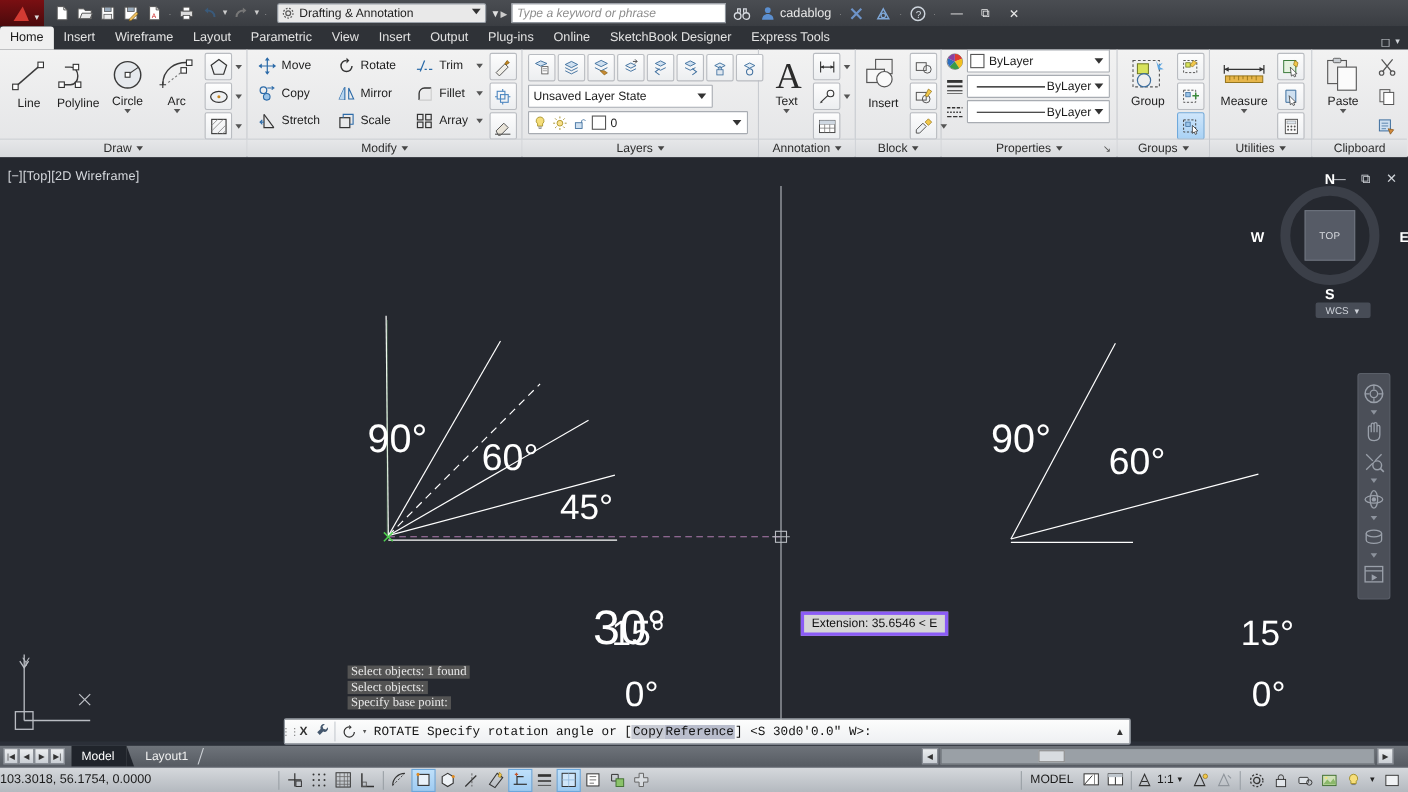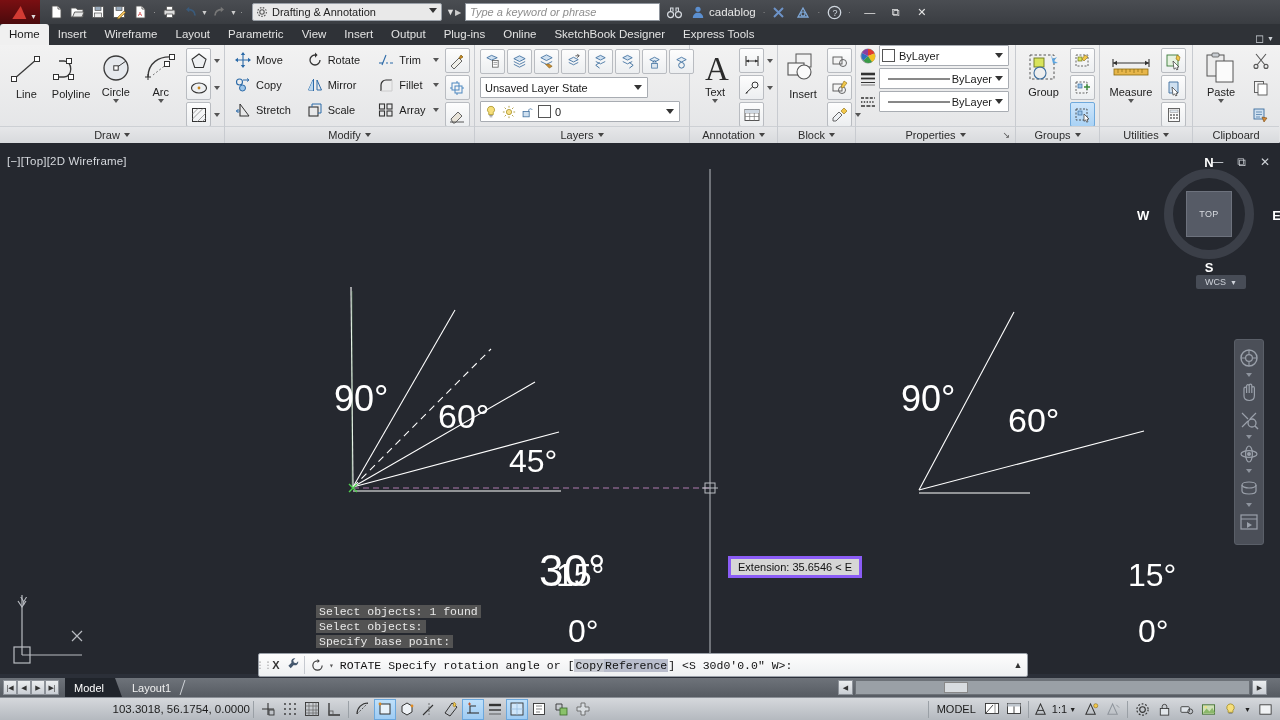--- a/index.html
+++ b/index.html
@@ -140,21 +140,21 @@
   }
   .navitem{ width:26px;height:26px;display:flex;align-items:center;justify-content:center;color:#9aa0aa;}
   .navcaret{ border-left:3px solid transparent;border-right:3px solid transparent;border-top:4px solid #8d939d;}
 
   .tooltip {
     position:absolute; background:#d6d6d6; border:3px solid #8b5cf6; color:#111;
     font-size:11px; padding:2px 7px; white-space:nowrap;margin-top:44px;
   }
 
   .cmdhist { position:absolute; left:316px; }
-  .cmdline-txt { background:#535353; color:#e9e9e9; font-family:Liberation Mono, monospace; font-size:11.5px; padding:0px 3px; display:inline-block;}
+  .cmdline-txt { background:#535353; color:#e9e9e9; font-family:Liberation Serif, serif; font-size:11.5px; padding:0px 3px; display:inline-block;}
 
   
   .cmdbar {
     position:absolute;left:258px;top:653px;width:770px;height:24px;
     background:linear-gradient(#fdfdfd,#eef0f2);
     border:1px solid #9aa0a8; border-radius:2px;
     display:flex;align-items:center;
   }
   .cmdgrip{ width:9px;height:22px;display:flex;align-items:center;justify-content:center;color:#777;font-size:9px;letter-spacing:-1px;}
   .cmdx{ width:16px;text-align:center;color:#333;font-size:11px;font-weight:bold;}
@@ -187,21 +187,21 @@
   .lscroll{ position:absolute;left:828px;top:680px;width:420px;height:15px;background:#9aa0a6;border:1px solid #6c7177;}
   .lthumb{ position:absolute;left:88px;top:1px;width:24px;height:11px;background:#d8dce0;border:1px solid #888;}
   .larr{ position:absolute;top:680px;width:15px;height:15px;background:linear-gradient(#eceef0,#c9ced4);border:1px solid #8d9299;display:flex;align-items:center;justify-content:center;font-size:7px;color:#333;}
 
   
   .statusbar {
     position:absolute;left:0;top:697px;width:1280px;height:23px;
     background:linear-gradient(#d5d8dc,#b4b9bf);
     display:flex;align-items:center; border-top:1px solid #8b9097;
   }
-  .coords { width:250px;text-align:right;color:#1c1c1c;font-size:11.5px;}
+  .coords { width:250px;text-align:left;color:#1c1c1c;font-size:11.5px;}
   .sgroup{ display:flex;align-items:center;height:23px;}
   .sbtn{ width:22px;height:21px;display:flex;align-items:center;justify-content:center;
          border:1px solid transparent;color:#2b2b2b;}
   .sbtn.on{ background:linear-gradient(#bfe0fa,#9ecbf2); border-color:#6ba7dc;}
   .sdiv{ width:1px;height:17px;background:#9aa0a6;margin:0 3px;}
   .stxt{ font-size:11px;color:#1a1a1a;padding:0 5px;}
   .sright{ margin-left:auto;display:flex;align-items:center;padding-right:4px;}
 
   svg { overflow:visible; }
 </style>

